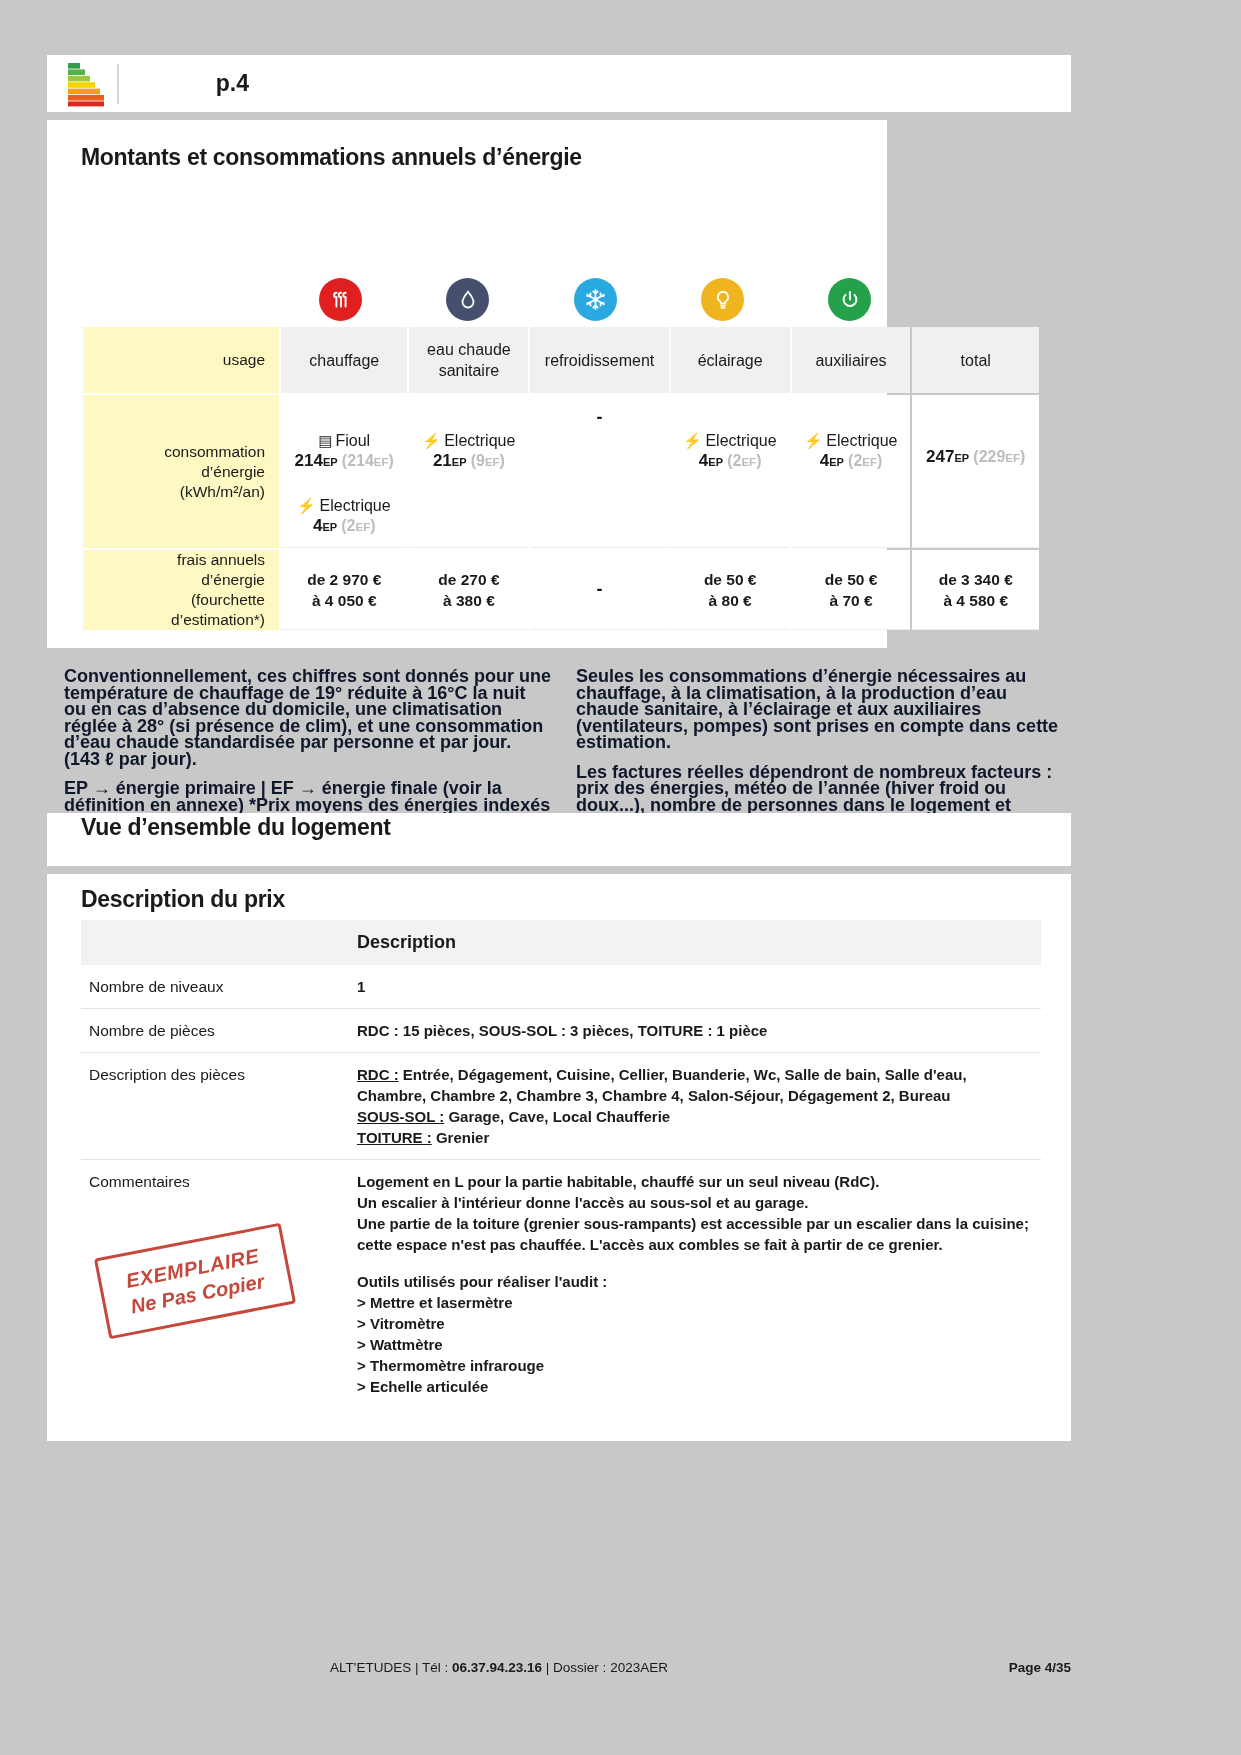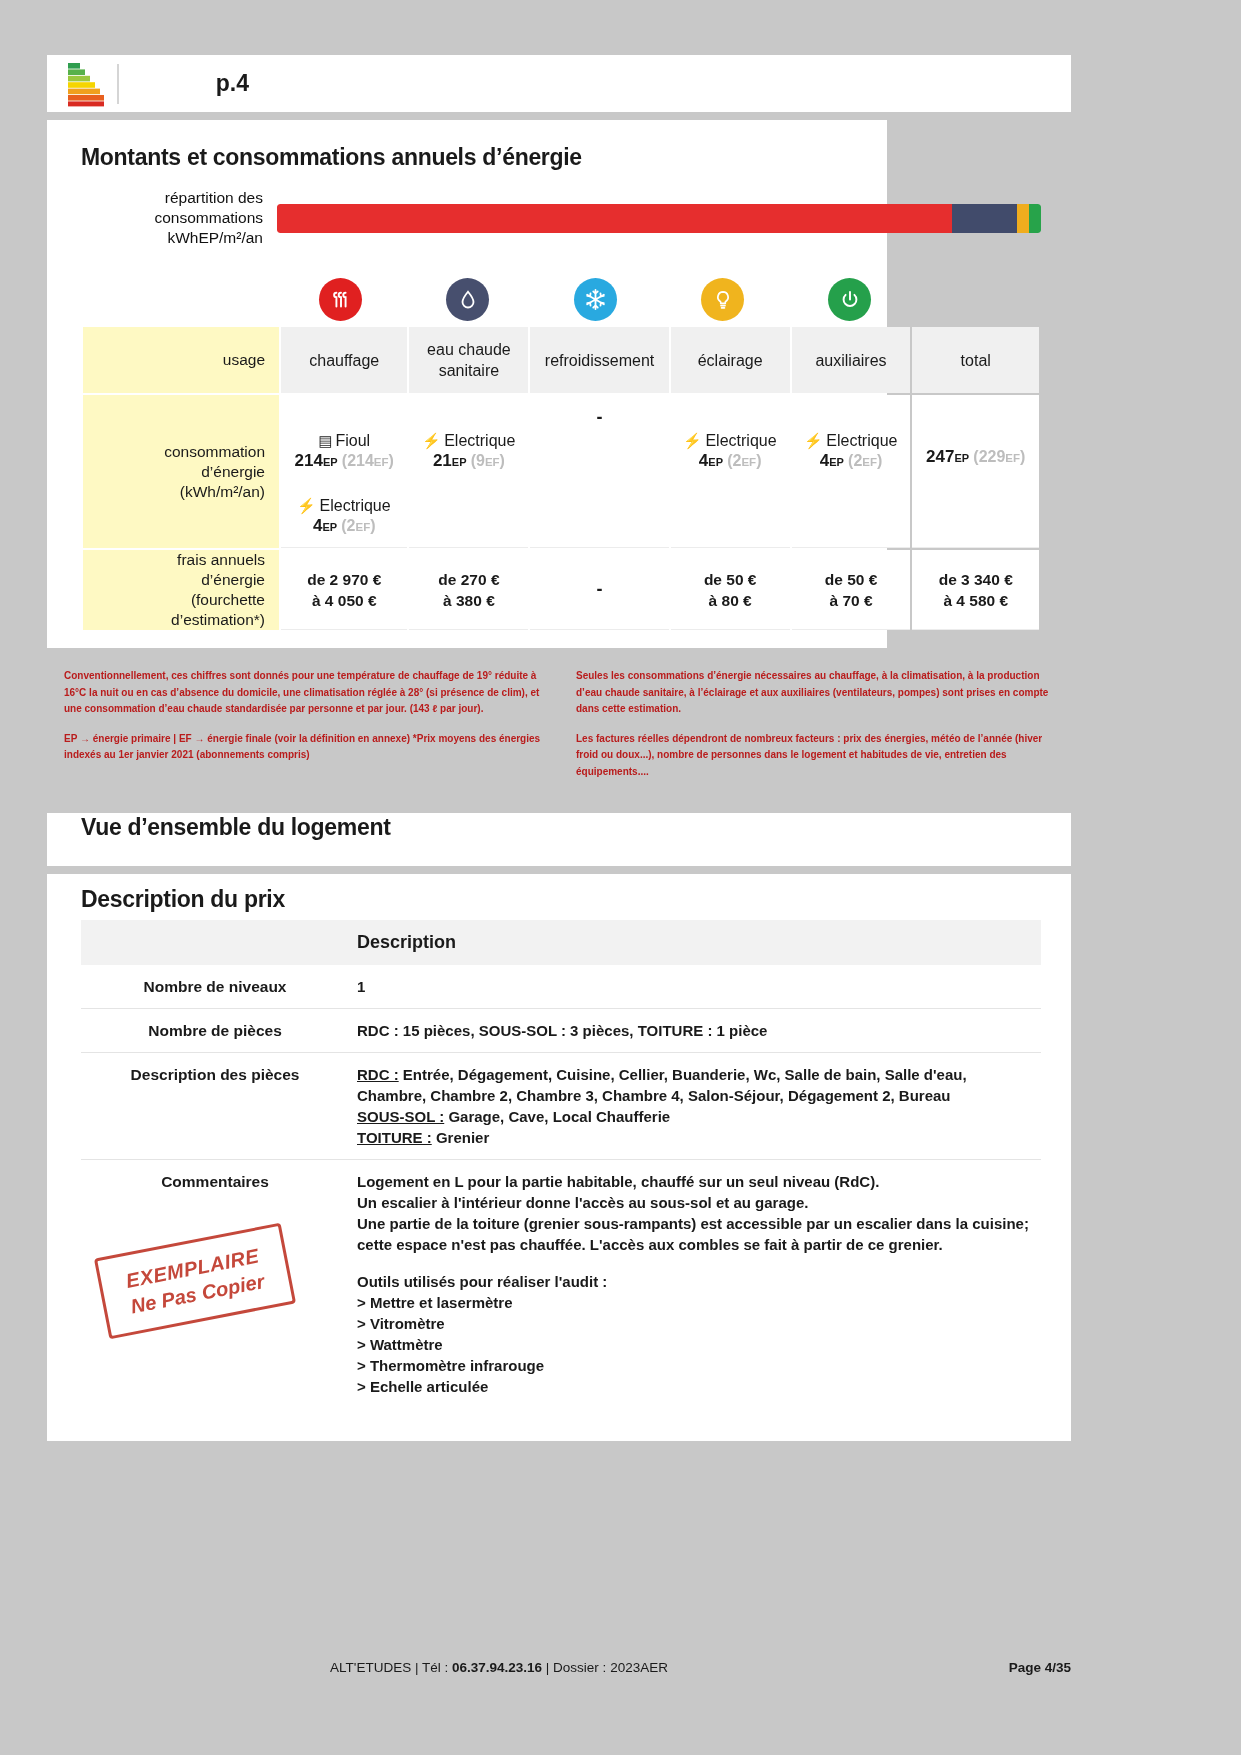--- a/index.html
+++ b/index.html
@@ -80,29 +80,29 @@
   .sub-ep { font-size:11px; font-weight:bold; }
   .val-ef { color:#bdbdbd; font-weight:bold; font-size:16px; }
   .sub-ef { color:#bdbdbd; font-size:11.5px; font-weight:bold; }
   .blk2 { margin-top:20px; }
   .dash { font-size:18px; font-weight:bold; }
   .total-val { position:relative; top:40px; }
   .cost-line { font-weight:bold; font-size:15.5px; line-height:21px; white-space:nowrap; }
 
   
   .notes { position:absolute; left:64px; top:668px; width:1000px; display:flex; gap:24px; }
-  .note-col { width:488px; font-size:10px; line-height:16.5px; font-weight:bold; color:#b91c1c; }
+  .note-col { width:488px; font-size:18px; line-height:16.5px; font-weight:bold; color:#0f172a; }
   .note-col p { margin-bottom:13px; }
   .note-col p:last-child { margin-bottom:0; }
 
   
   .dtable { position:absolute; left:34px; top:46px; width:960px; border-collapse:collapse; }
   .dtable td { vertical-align:top; padding:11px 8px; font-size:15px; line-height:21px; }
   .dtable tr.head td { background:#f2f2f2; font-size:18px; font-weight:bold; padding:12px 8px; }
-  .dtable td.k { width:268px; font-weight:bold; font-size:15.5px;text-align:center; }
+  .dtable td.k { width:268px; font-weight:normal; font-size:15.5px; }
   .dtable td.v { font-weight:bold; }
   .dtable tr.bd td { border-bottom:1px solid #e4e4e4; }
   .u { text-decoration:underline; }
   .cmt-line { display:block; }
   .cmt-gap { height:16px; }
 
   
   .stamp {
     position:absolute; left:100px; top:1240px; width:190px; height:82px;
     border:3px solid #c0392b; color:#c0392b; transform:rotate(-11deg);
@@ -140,33 +140,20 @@
       </svg>
     </div>
     <div class="header-div"></div>
     <div class="header-div"></div>
     <div class="header-page">p.4</div>
   </div>
 
   <div class="panel" id="panel-consumption">
     <div class="panel-title">Montants et consommations annuels d’énergie</div>
 
-    <div class="dist-row">
-      <div class="dist-label">
-        <div>répartition des</div>
-        <div>consommations</div>
-        <div>kWhEP/m²/an</div>
-      </div>
-      <div class="dist-bar" id="dist-bar">
-          <div class="dist-seg" style="width: 88.3%; background: rgb(230, 46, 46);"></div>
-          <div class="dist-seg" style="width: 8.5%; background: rgb(65, 75, 107);"></div>
-          <div class="dist-seg" style="width: 1.6%; background: rgb(240, 173, 30);"></div>
-          <div class="dist-seg" style="width: 1.6%; background: rgb(39, 163, 74);"></div>
-        </div>
-    </div>
 
     <div class="icons-row" id="icons-row">
         <div class="icon-cell">
           <div class="icon-circle" style="background: rgb(224, 32, 32);">
             <svg width="22" height="22" viewBox="0 0 24 24">
               <g stroke="#fff" stroke-width="2.1" fill="none" stroke-linecap="round">
                 <path d="M7 19V9a2.5 2.5 0 0 1 0-5"></path>
                 <path d="M12 19V9a2.5 2.5 0 0 1 0-5"></path>
                 <path d="M17 19V9a2.5 2.5 0 0 1 0-5"></path>
               </g>

